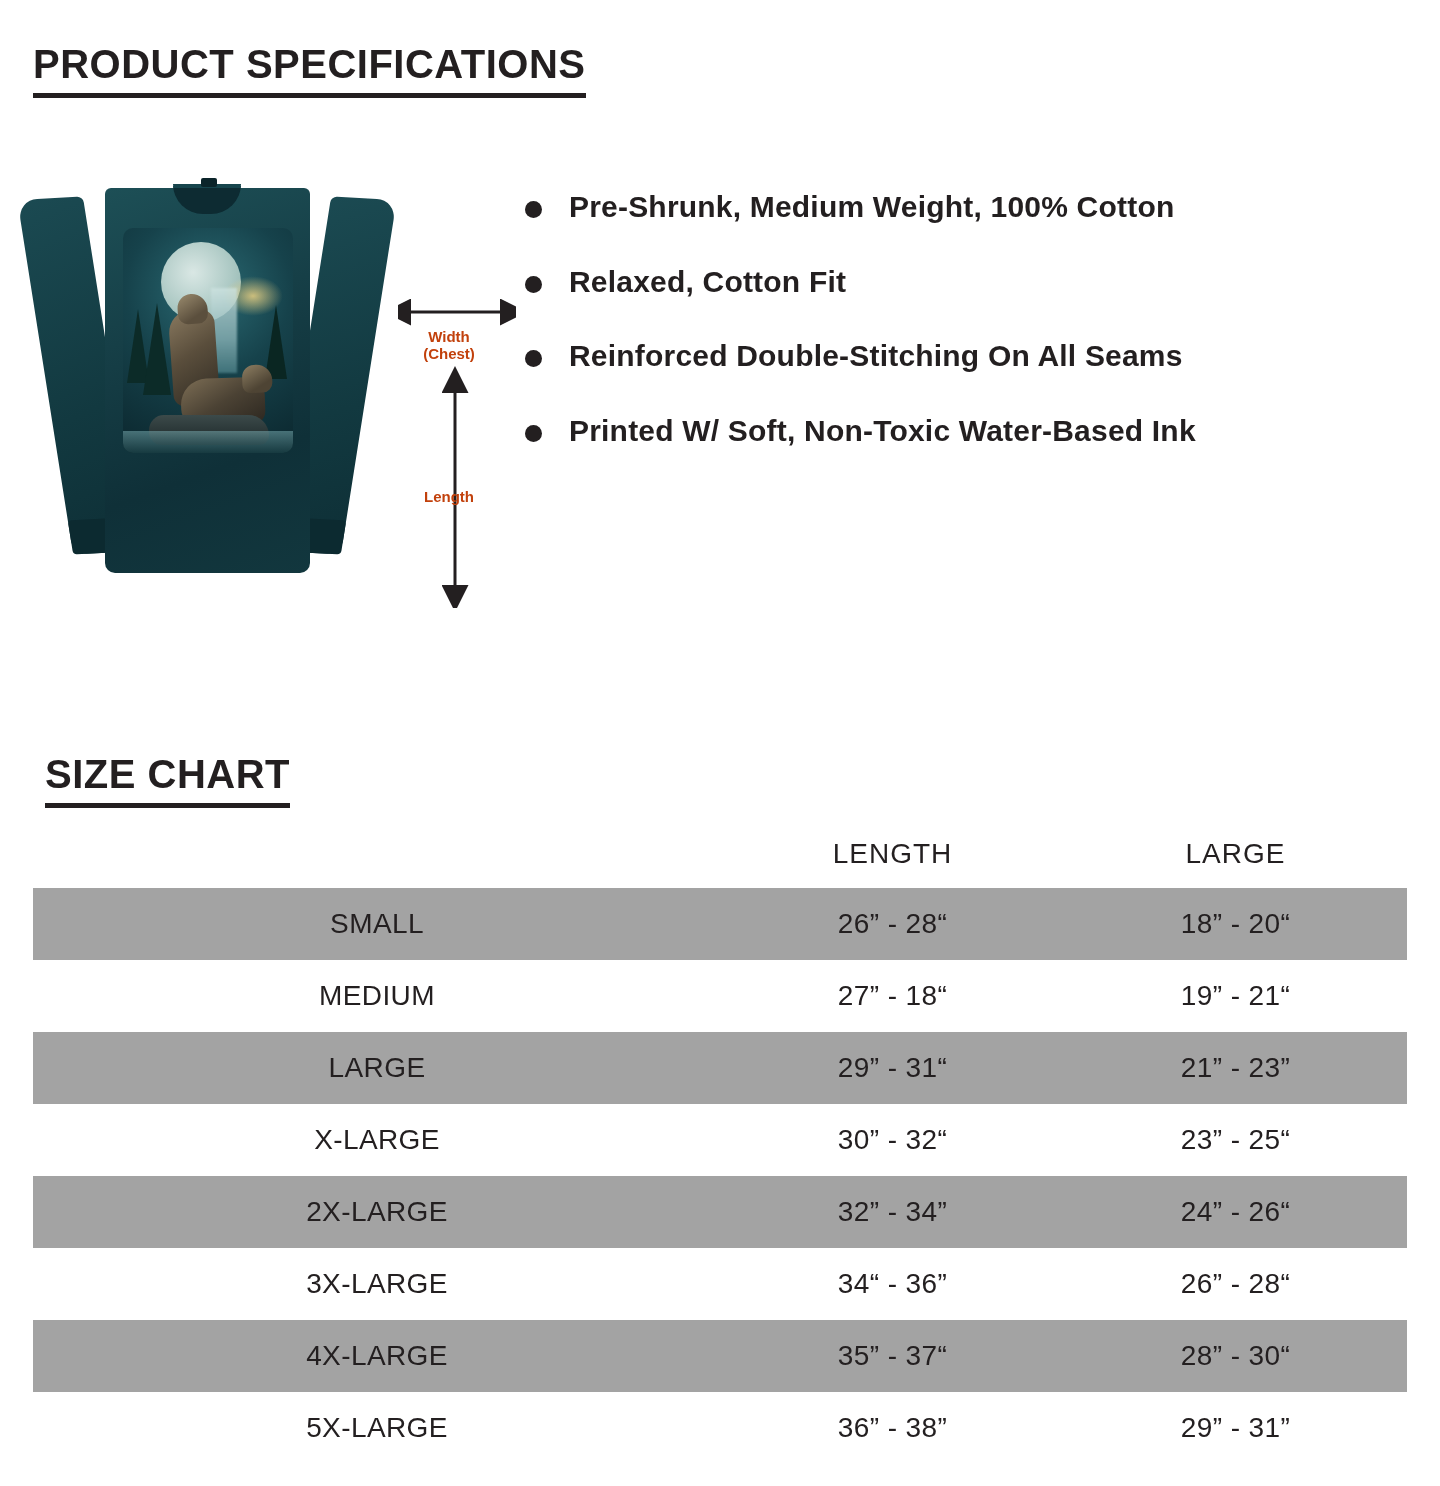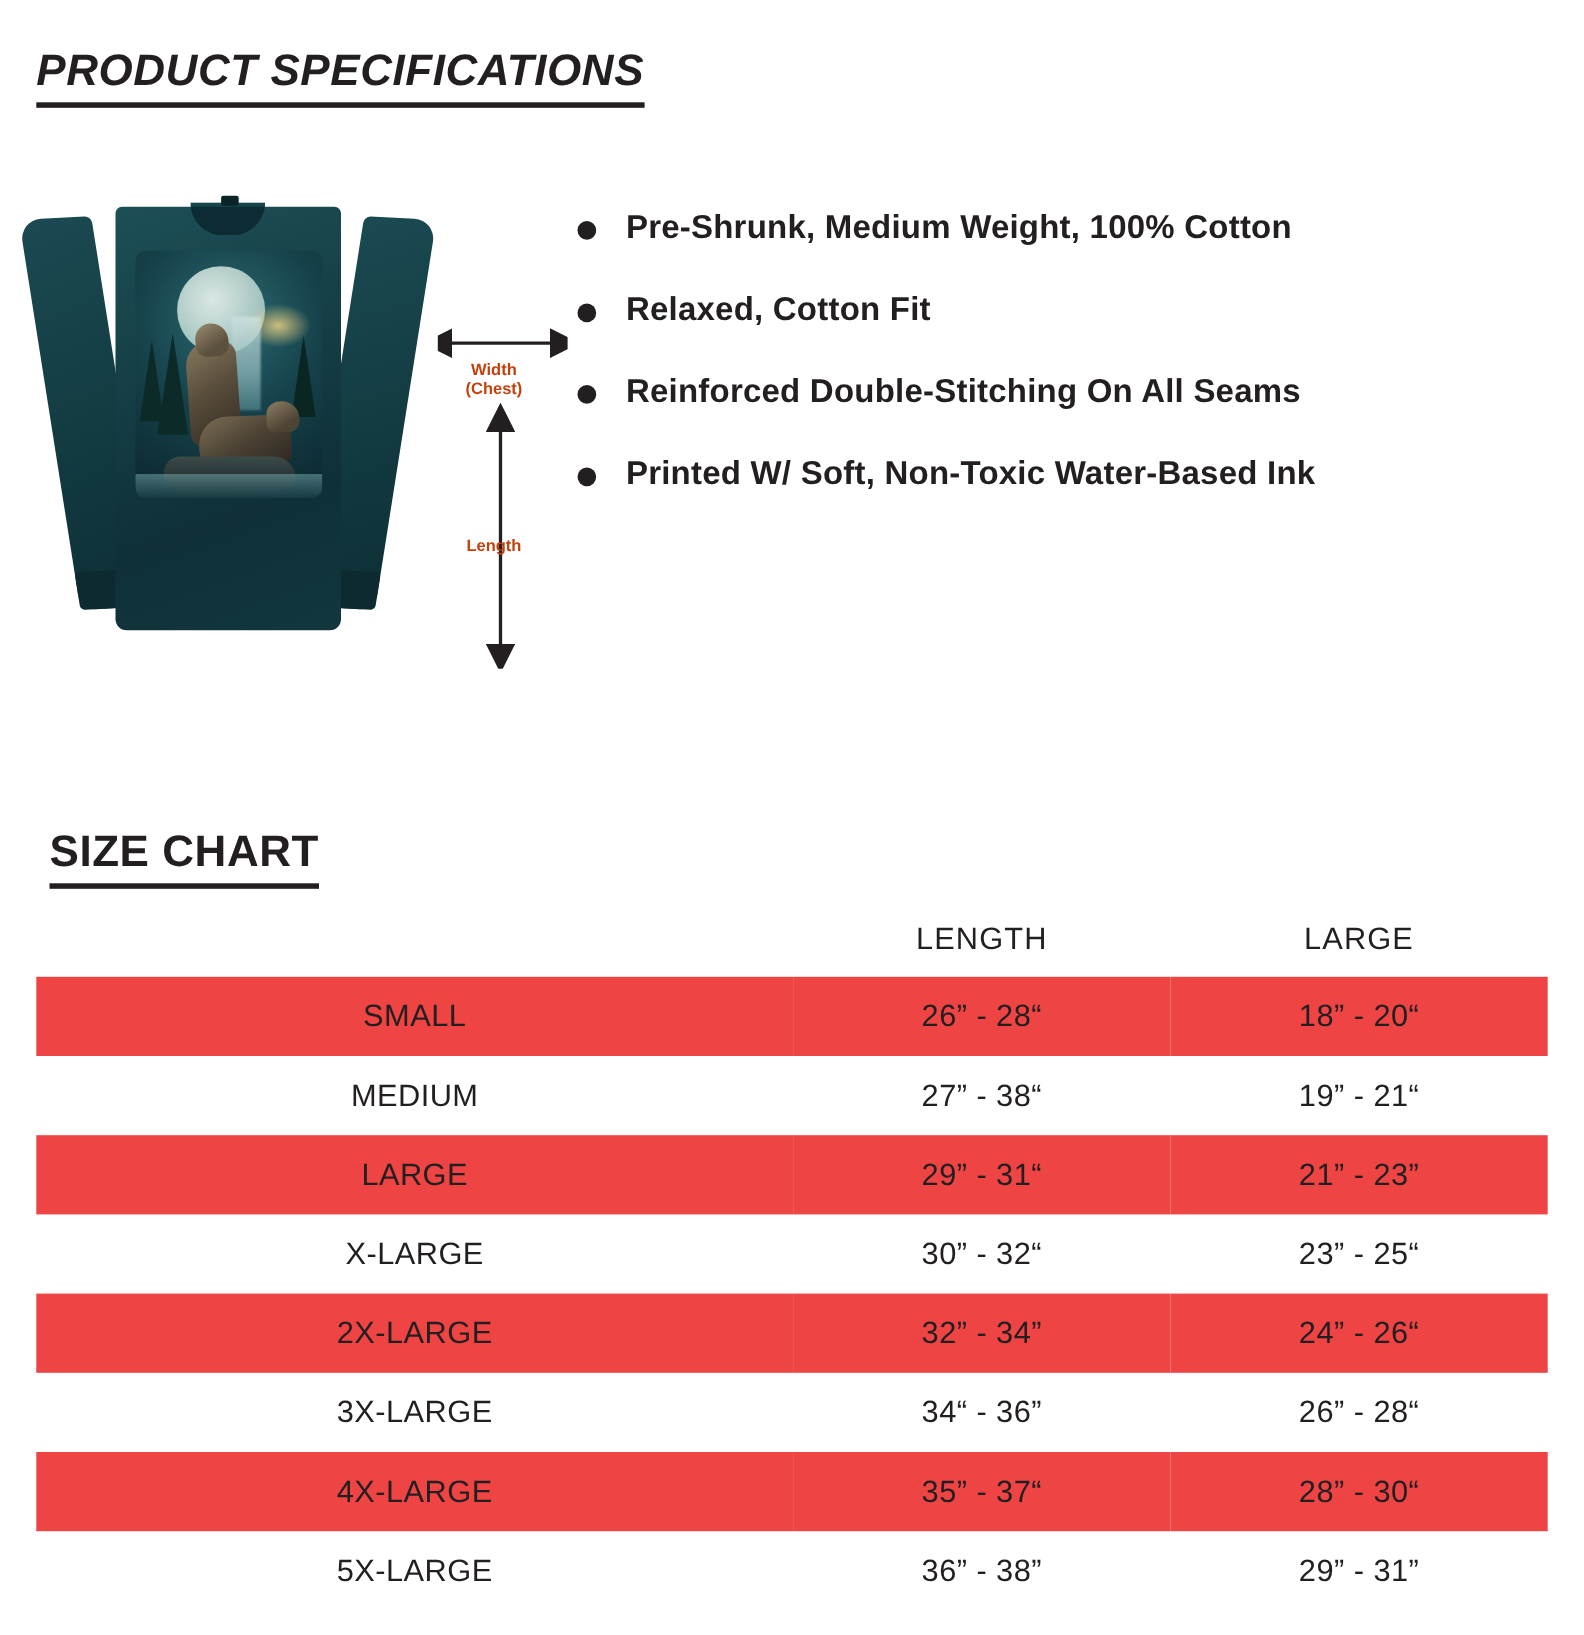--- a/index.html
+++ b/index.html
@@ -24,21 +24,20 @@
     color: #231f20;
     display: inline-block;
     padding-bottom: 6px;
     border-bottom: 5px solid #231f20;
     text-transform: uppercase;
   }
   #spec-heading-wrap {
     position: absolute;
     left: 33px;
     top: 42px;
-    font-style: italic;
   }
   #size-heading-wrap {
     position: absolute;
     left: 45px;
     top: 752px;
   }
 
   
   #product-area {
     position: absolute;
@@ -292,21 +291,21 @@
   }
   #size-table th.blank { }
   #size-table td {
     font-size: 28px;
     color: #231f20;
     text-align: center;
     height: 70px;
     letter-spacing: 0.4px;
   }
   #size-table tr.shaded td {
-    background: #ef4444;
+    background: #a3a3a3;
   }
 </style>
 </head>
 <body>
 
 <div id="spec-heading-wrap">
   <div class="section-heading">PRODUCT SPECIFICATIONS</div>
 </div>
 
 <div id="product-area">
@@ -396,21 +395,21 @@
     </tr>
   </thead>
   <tbody>
     <tr class="shaded">
       <td>SMALL</td>
       <td>26” - 28“</td>
       <td>18” - 20“</td>
     </tr>
     <tr>
       <td>MEDIUM</td>
-      <td>27” - 38“</td>
+      <td>27” - 18“</td>
       <td>19” - 21“</td>
     </tr>
     <tr class="shaded">
       <td>LARGE</td>
       <td> 29” - 31“</td>
       <td>21” - 23”</td>
     </tr>
     <tr>
       <td>X-LARGE</td>
       <td>30” - 32“</td>

